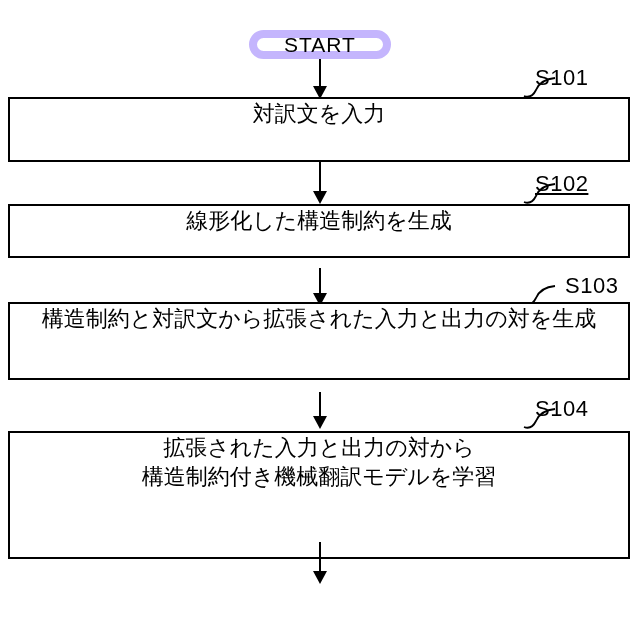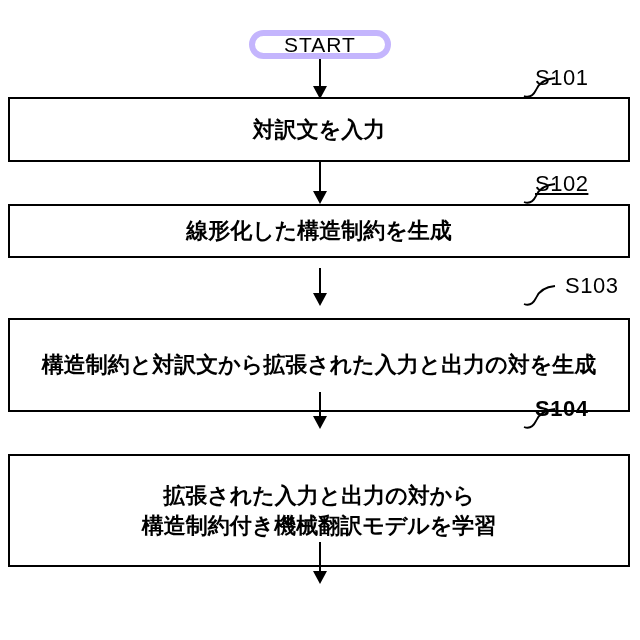--- a/index.html
+++ b/index.html
@@ -13,43 +13,42 @@
     width: 640px;
     height: 640px;
     background: #ffffff;
     overflow: hidden;
   }
   .terminal {
     position: absolute;
     left: 249px;
     width: 142px;
     height: 29px;
-    border: 6px solid #c4b5fd;
+    border: 8px solid #c4b5fd;
     border-radius: 15px;
     background: #ffffff;
     display: flex;
     align-items: center;
     justify-content: center;
     font-size: 21px;
     letter-spacing: 1px;
   }
   .process-box {
     position: absolute;
     left: 8px;
     width: 622px;
     border: 2px solid #000000;
     background: #ffffff;
     display: flex;
-    align-items: center;
+    align-items: flex-start;
     justify-content: center;
     text-align: center;
     font-size: 22px;
     line-height: 1.32;
     white-space: pre-line;
-    font-weight: bold;
   }
   .arrow {
     position: absolute;
     left: 313px;
     width: 14px;
   }
   .arrow .shaft {
     position: absolute;
     left: 6px;
     top: 0;
@@ -120,35 +119,35 @@
   <div class="arrow" style="top: 268px; height: 38px;">
     <span class="shaft"></span>
     <span class="head"></span>
   </div>
 
   <svg class="leader" style="top: 282px;" viewBox="0 0 33 25">
     <path d="M1,22 C6,24 10,22 13,16 C16,9 21,5 32,4" fill="none" stroke="#000000" stroke-width="1.8"></path>
   </svg>
   <div class="step-label" style="top: 273px; margin-left: 30px;">S103</div>
 
-  <div class="process-box" style="top: 318px; height: 94px;">
+  <div class="process-box" style="top: 302px; height: 78px;">
     <span>構造制約と対訳文から拡張された入力と出力の対を生成</span>
   </div>
 
   <div class="arrow" style="top: 392px; height: 37px;">
     <span class="shaft"></span>
     <span class="head"></span>
   </div>
 
   <svg class="leader" style="top: 405px;" viewBox="0 0 33 25">
     <path d="M1,22 C6,24 10,22 13,16 C16,9 21,5 32,4" fill="none" stroke="#000000" stroke-width="1.8"></path>
   </svg>
-  <div class="step-label" style="top: 396px; font-weight: bold;">S104</div>
+  <div class="step-label" style="top: 396px;">S104</div>
 
-  <div class="process-box" style="top: 454px; height: 113px;">
+  <div class="process-box" style="top: 431px; height: 128px;">
     <span>拡張された入力と出力の対から
 構造制約付き機械翻訳モデルを学習</span>
   </div>
 
   <div class="arrow" style="top: 542px; height: 42px;">
     <span class="shaft"></span>
     <span class="head"></span>
   </div>
 
 

